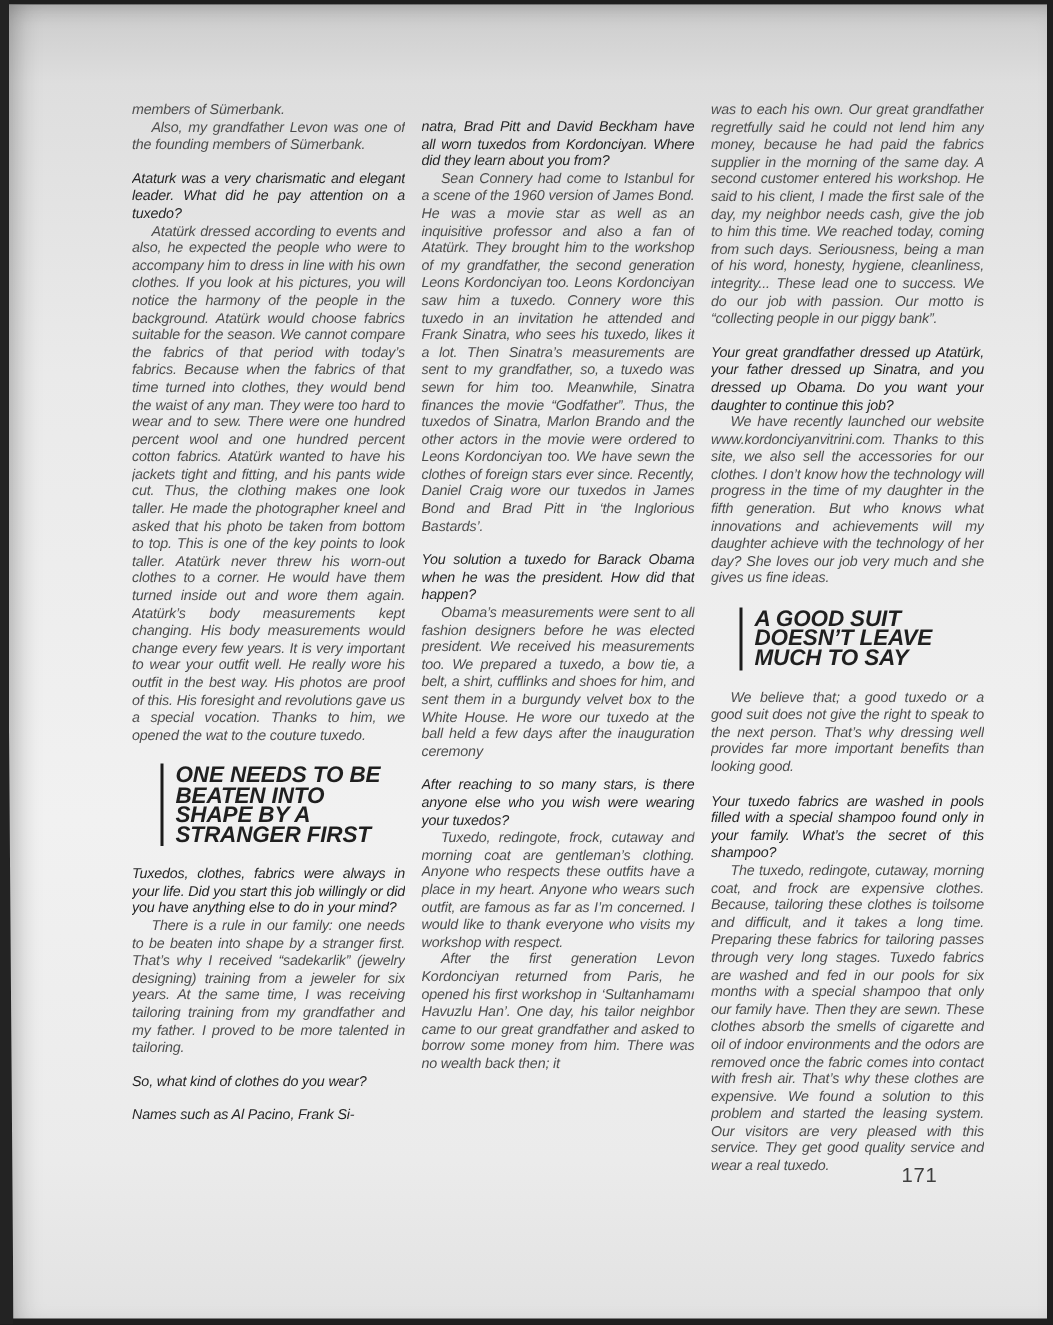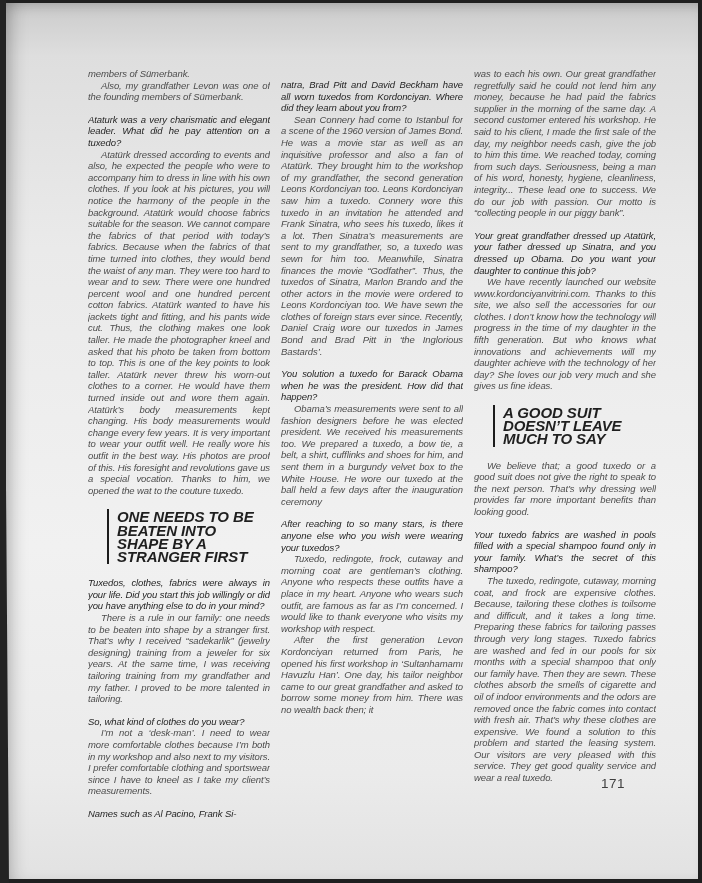--- a/index.html
+++ b/index.html
@@ -89,21 +89,20 @@
           <p class="body">members of Sümerbank.</p>
           <p class="body indent">Also, my grandfather Levon was one of the founding members of Sümerbank.</p>
           <p class="question">Ataturk was a very charismatic and elegant leader. What did he pay attention on a tuxedo?</p>
           <p class="body indent">Atatürk dressed according to events and also, he expected the people who were to accompany him to dress in line with his own clothes. If you look at his pictures, you will notice the harmony of the people in the background. Atatürk would choose fabrics suitable for the season. We cannot compare the fabrics of that period with today’s fabrics. Because when the fabrics of that time turned into clothes, they would bend the waist of any man. They were too hard to wear and to sew. There were one hundred percent wool and one hundred percent cotton fabrics. Atatürk wanted to have his jackets tight and fitting, and his pants wide cut. Thus, the clothing makes one look taller. He made the photographer kneel and asked that his photo be taken from bottom to top. This is one of the key points to look taller. Atatürk never threw his worn-out clothes to a corner. He would have them turned inside out and wore them again. Atatürk’s body measurements kept changing. His body measurements would change every few years. It is very important to wear your outfit well. He really wore his outfit in the best way. His photos are proof of this. His foresight and revolutions gave us a special vocation. Thanks to him, we opened the wat to the couture tuxedo.</p>
           <div class="pullquote">
             <span>ONE NEEDS TO BE BEATEN INTO SHAPE BY A STRANGER FIRST</span>
           </div>
           <p class="question">Tuxedos, clothes, fabrics were always in your life. Did you start this job willingly or did you have anything else to do in your mind?</p>
           <p class="body indent">There is a rule in our family: one needs to be beaten into shape by a stranger first. That’s why I received “sadekarlik” (jewelry designing) training from a jeweler for six years. At the same time, I was receiving tailoring training from my grandfather and my father. I proved to be more talented in tailoring.</p>
           <p class="question">So, what kind of clothes do you wear?</p>
-          <p class="body indent">I’m not a ‘desk-man’.  I need to wear more comfortable clothes because I’m both in my workshop and also next to my visitors. I prefer comfortable clothing and sportswear since I have to kneel as I take my client’s measurements.</p>
           <p class="question">Names such as Al Pacino, Frank Si-</p>
         </div>
         <div class="column">
           <p class="question">natra, Brad Pitt and David Beckham have all worn tuxedos from Kordonciyan. Where did they learn about you from?</p>
           <p class="body indent">Sean Connery had come to Istanbul for a scene of the 1960 version of James Bond. He was a movie star as well as an inquisitive professor and also a fan of Atatürk. They brought him to the workshop of my grandfather, the second generation Leons Kordonciyan too. Leons Kordonciyan saw him a tuxedo. Connery wore this tuxedo in an invitation he attended and Frank Sinatra, who sees his tuxedo, likes it a lot. Then Sinatra’s measurements are sent to my grandfather, so, a tuxedo was sewn for him too. Meanwhile, Sinatra finances the movie “Godfather”. Thus, the tuxedos of Sinatra, Marlon Brando and the other actors in the movie were ordered to Leons Kordonciyan too. We have sewn the clothes of foreign stars ever since. Recently, Daniel Craig wore our tuxedos in James Bond and Brad Pitt in ‘the Inglorious Bastards’.</p>
           <p class="question">You solution a tuxedo for Barack Obama when he was the president. How did that happen?</p>
           <p class="body indent">Obama’s measurements were sent to all fashion designers before he was elected president. We received his measurements too. We prepared a tuxedo, a bow tie, a belt, a shirt, cufflinks and shoes for him, and sent them in a burgundy velvet box to the White House. He wore our tuxedo at the ball held a few days after the inauguration ceremony</p>
           <p class="question">After reaching to so many stars, is there anyone else who you wish were wearing your tuxedos?</p>
           <p class="body indent">Tuxedo, redingote, frock, cutaway and morning coat are gentleman’s clothing. Anyone who respects these outfits have a place in my heart. Anyone who wears such outfit, are famous as far as I’m concerned. I would like to thank everyone who visits my workshop with respect.</p>
           <p class="body indent">After the first generation Levon Kordonciyan returned from Paris, he opened his first workshop in ‘Sultanhamamı Havuzlu Han’. One day, his tailor neighbor came to our great grandfather and asked to borrow some money from him. There was no wealth back then; it</p>

